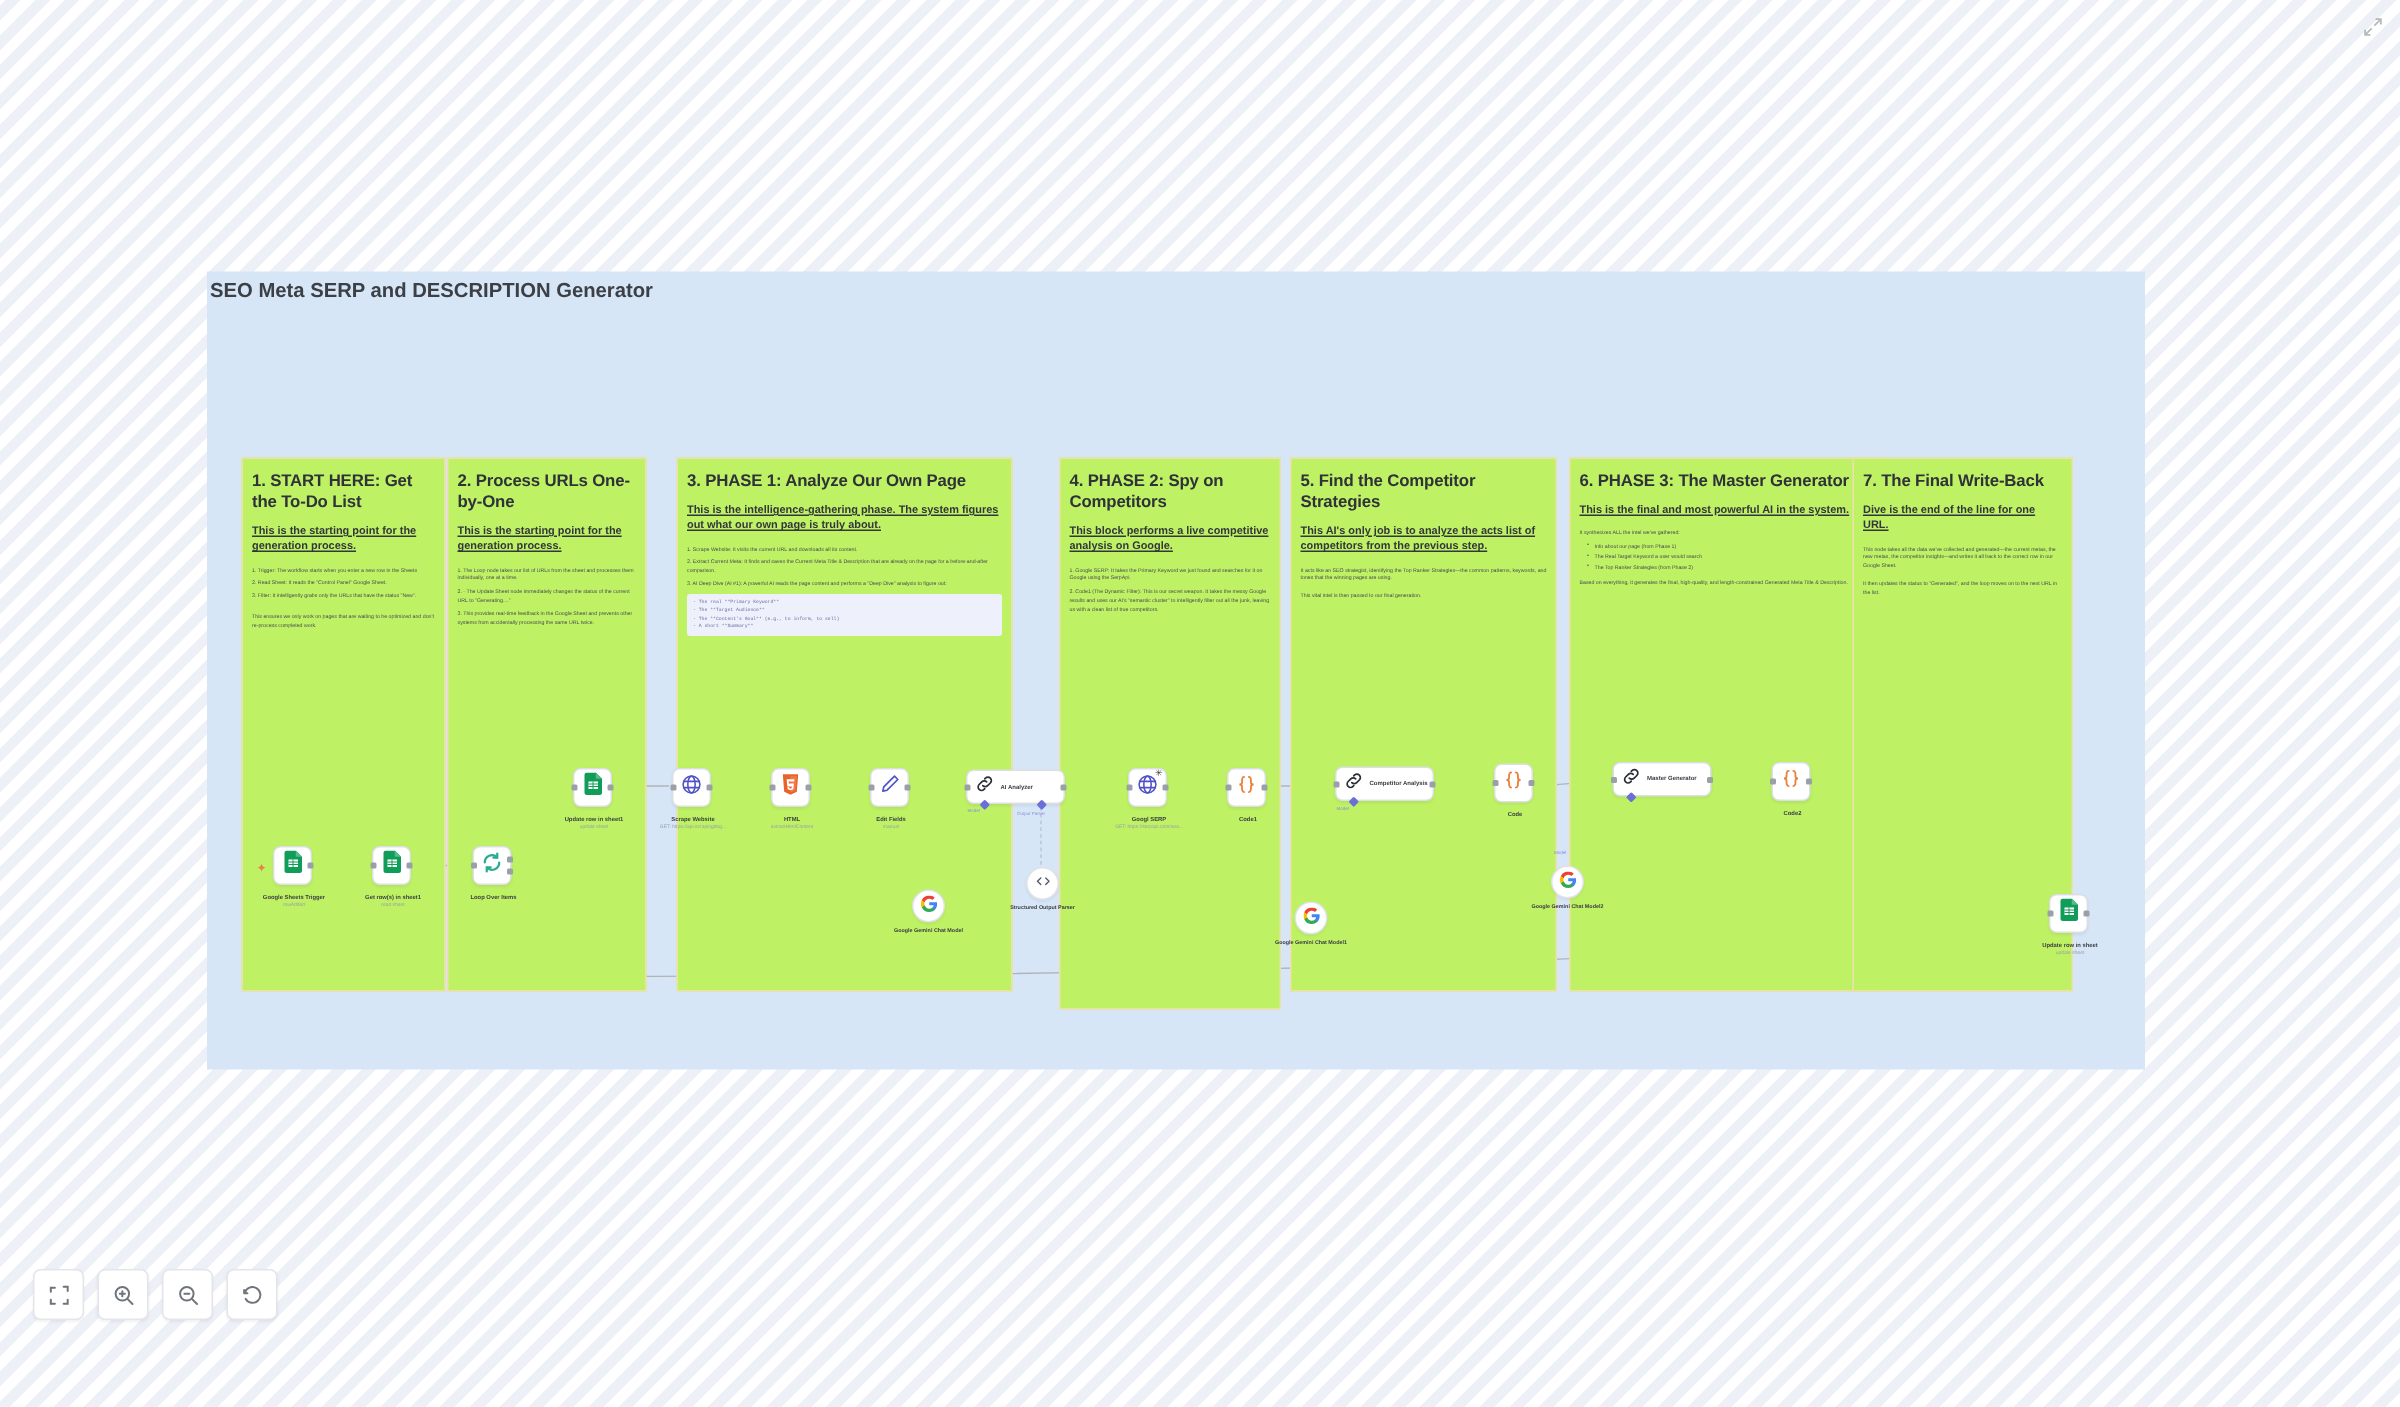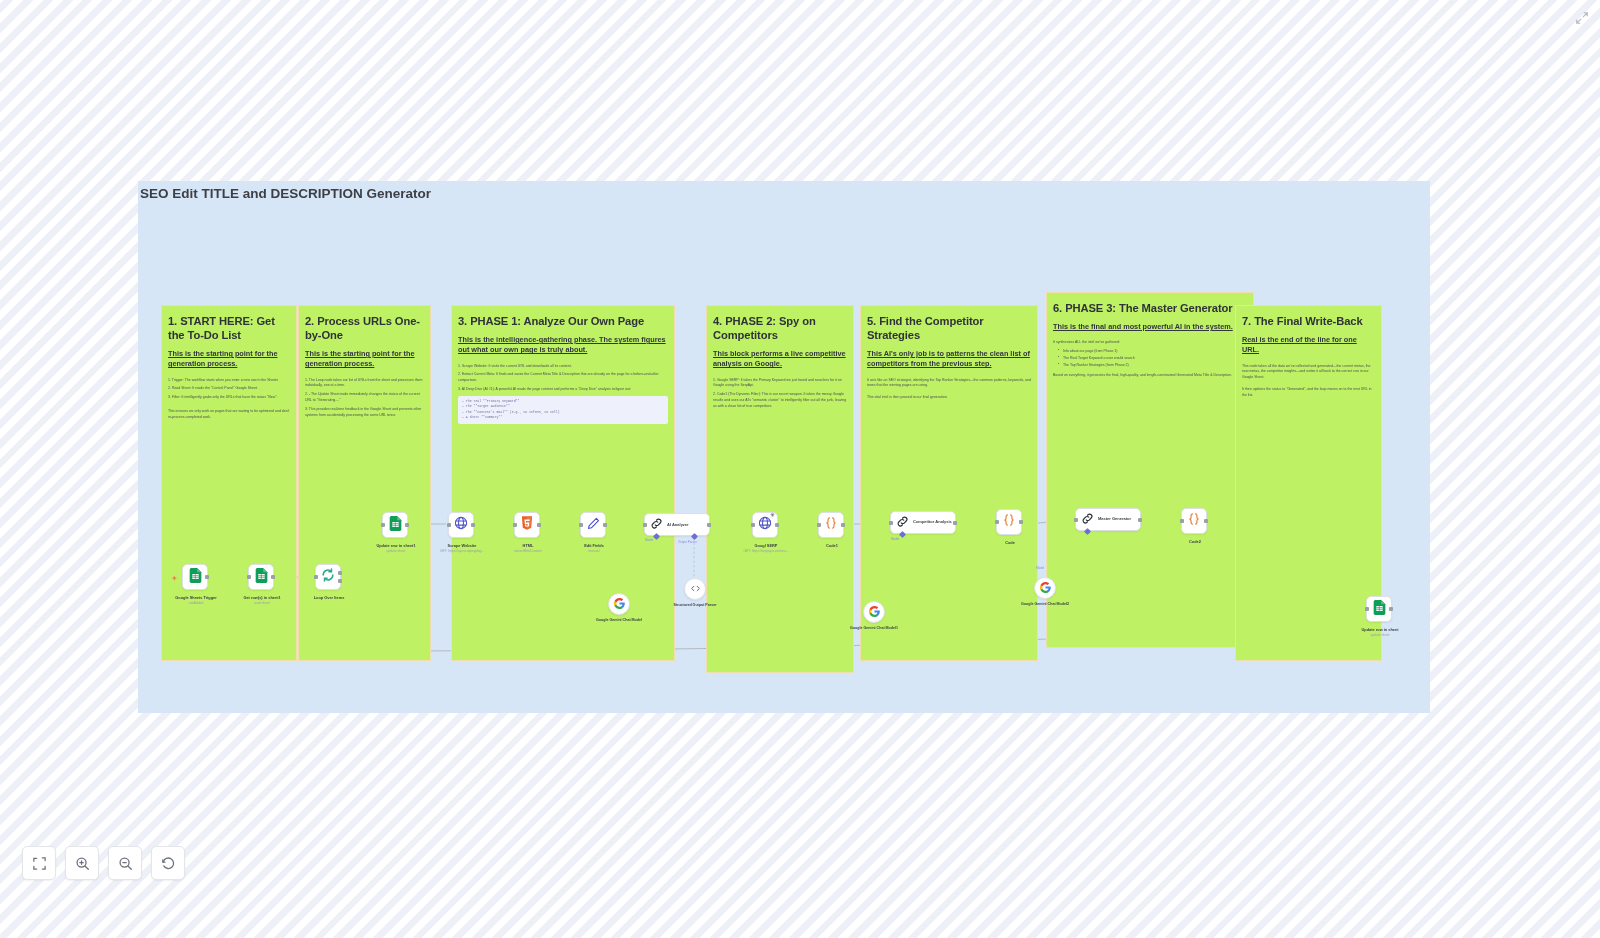--- a/index.html
+++ b/index.html
@@ -80,21 +80,21 @@
     display:flex;align-items:center;justify-content:center;
     box-shadow:0 1px 2px rgba(20,25,40,.06);cursor:pointer;
   }
   .expand-btn{position:absolute;right:8px;top:8px;width:20px;height:20px;
     display:flex;align-items:center;justify-content:center;cursor:pointer;opacity:.55;}
 </style>
 </head>
 <body>
 
 <div class="canvas-bg">
-  <div style="position:absolute;left:2px;top:5px;font-size:13.5px;font-weight:700;color:#3c3f45;">SEO Edit TITLE and DESCRIPTION Generator</div>
+  <div style="position:absolute;left:2px;top:5px;font-size:13.5px;font-weight:700;color:#3c3f45;">SEO Meta SERP and DESCRIPTION Generator</div>
 
   <svg class="edges">
     <g stroke="#b0b4ba" stroke-width="0.9" fill="none">
       <path d="M 70 396 L 113 396"></path>
       <path d="M 139 396 L 180 396"></path>
       <path d="M 206 396 C 218 396 214 343 256 343"></path>
       <path d="M 206 396 L 222 396 L 222 470"></path>
       <path d="M 268 343 L 308 343"></path>
       <path d="M 334 343 L 375 343"></path>
       <path d="M 400 343 L 441 343"></path>
@@ -163,44 +163,44 @@
   <h3>4. PHASE 2: Spy on Competitors</h3>
   <p class="lead">This block performs a live competitive analysis on Google.</p>
   <div class="body">
     <p>1. Google SERP: It takes the Primary Keyword we just found and searches for it on Google using the SerpApi.</p>
     <p>2. Code1 (The Dynamic Filter): This is our secret weapon. It takes the messy Google results and uses our AI's "semantic cluster" to intelligently filter out all the junk, leaving us with a clean list of true competitors.</p>
   </div>
 </div>
 
 <div class="note" style="left:860px;top:305px;width:178px;height:356px;">
   <h3>5. Find the Competitor Strategies</h3>
-  <p class="lead">This AI's only job is to patterns the clean list of competitors from the previous step.</p>
+  <p class="lead">This AI's only job is to analyze the acts list of competitors from the previous step.</p>
   <div class="body">
     <p>It acts like an SEO strategist, identifying the Top Ranker Strategies—the common patterns, keywords, and tones that the winning pages are using.</p>
     <p style="margin-top:6px">This vital intel is then passed to our final generation.</p>
   </div>
 </div>
 
-<div class="note" style="left:1046px;top:292px;width:208px;height:356px;">
+<div class="note" style="left:1046px;top:305px;width:208px;height:356px;">
   <h3>6. PHASE 3: The Master Generator</h3>
   <p class="lead">This is the final and most powerful AI in the system.</p>
   <div class="body">
     <p>It synthesizes ALL the intel we've gathered:</p>
     <ul>
       <li>Info about our page (from Phase 1)</li>
       <li>The Real Target Keyword a user would search</li>
       <li>The Top Ranker Strategies (from Phase 2)</li>
     </ul>
     <p style="margin-top:5px">Based on everything, it generates the final, high-quality, and length-constrained Generated Meta Title &amp; Description.</p>
   </div>
 </div>
 
 <div class="note" style="left:1235px;top:305px;width:147px;height:356px;">
   <h3>7. The Final Write-Back</h3>
-  <p class="lead">Real is the end of the line for one URL.</p>
+  <p class="lead">Dive is the end of the line for one URL.</p>
   <div class="body">
     <p>This node takes all the data we've collected and generated—the current metas, the new metas, the competitor insights—and writes it all back to the correct row in our Google Sheet.</p>
     <p style="margin-top:6px">It then updates the status to "Generated", and the loop moves on to the next URL in the list.</p>
   </div>
 </div>
 
 <div class="node sq" style="left:182px;top:564px;">
   <span>
     <svg width="13" height="15" viewBox="0 0 14 18">
         <path d="M2 0h7l5 5v11a2 2 0 0 1-2 2H2a2 2 0 0 1-2-2V2a2 2 0 0 1 2-2z" fill="#0f9d58"></path>

